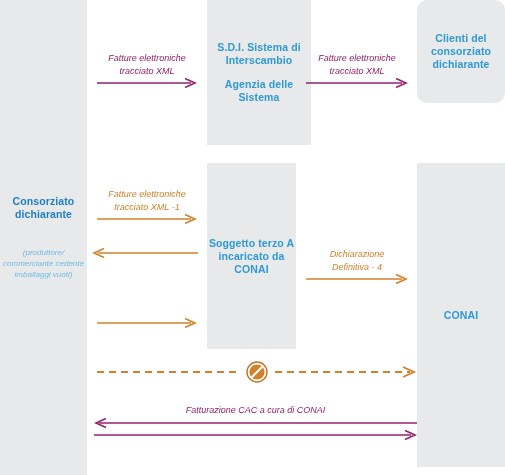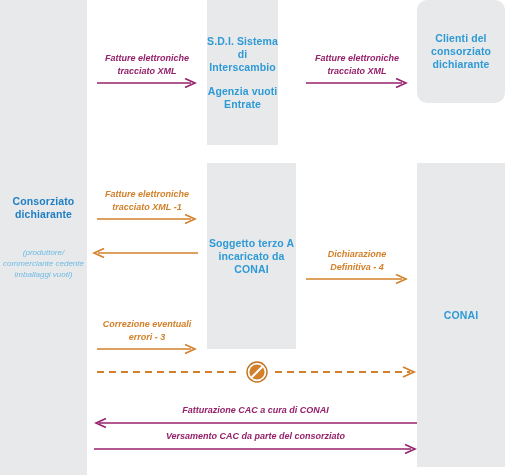--- a/index.html
+++ b/index.html
@@ -47,34 +47,34 @@
     font-size: 8px;
     line-height: 11px;
     margin-top: 26px;
   }
   .actor-gap {
     height: 11px;
   }
 
   
   #box-consorziato { left: 0px;   top: 0px;   width: 87px;  height: 475px; }
-  #box-sdi         { left: 207px; top: 0px;   width: 71px;  height: 145px; }
+  #box-sdi         { left: 207px; top: 0px;   width: 104px;  height: 145px; }
   #box-clienti     { left: 417px; top: 0px;   width: 88px;  height: 103px; border-radius: 10px; }
   #box-soggetto    { left: 207px; top: 163px; width: 89px;  height: 186px; }
   #box-conai       { left: 417px; top: 163px; width: 88px;  height: 304px; }
 
   
   .flow {
     position: absolute;
     box-sizing: border-box;
   }
   .flow-label {
     text-align: center;
     font-style: italic;
-    font-weight: bold;
+    font-weight: normal;
     font-size: 9px;
     line-height: 12.5px;
     white-space: pre-line;
     margin-bottom: 1px;
   }
   .flow-svg {
     display: block;
   }
 
   
@@ -119,21 +119,21 @@
 cedente
 imballaggi vuoti)</div>
   </div>
 
   <div class="actor-box" id="box-sdi">
     <div class="actor-title">S.D.I.
 Sistema di
 Interscambio</div>
     <div class="actor-gap"></div>
     <div class="actor-title">Agenzia
-vuoti Entrate</div>
+delle Sistema</div>
   </div>
 
   <div class="actor-box" id="box-clienti">
     <div class="actor-title">Clienti
 del consorziato
 dichiarante</div>
   </div>
 
   <div class="actor-box" id="box-conai">
     <div class="actor-title">CONAI</div>
@@ -175,22 +175,20 @@
   </div>
 
   <div class="flow c-orange" id="flow-proforma">
     <svg class="flow-svg" width="106" height="10" viewBox="0 0 106 10">
       <line x1="6" y1="5" x2="106" y2="5" stroke="#d2802a" stroke-width="1.6"></line>
       <path d="M12 0.5 L2 5 L12 9.5" fill="none" stroke="#d2802a" stroke-width="1.6"></path>
     </svg>
   </div>
 
   <div class="flow c-orange" id="flow-correzione">
-    <div class="flow-label">Correzione eventuali
-errori - 3</div>
     <svg class="flow-svg" width="100" height="10" viewBox="0 0 100 10">
       <line x1="0" y1="5" x2="94" y2="5" stroke="#d2802a" stroke-width="1.6"></line>
       <path d="M88 0.5 L98 5 L88 9.5" fill="none" stroke="#d2802a" stroke-width="1.6"></path>
     </svg>
   </div>
 
   <div class="flow c-orange" id="flow-definitiva">
     <div class="flow-label">Dichiarazione
 Definitiva - 4</div>
     <svg class="flow-svg" width="102" height="10" viewBox="0 0 102 10">
@@ -216,20 +214,19 @@
 
   <div class="flow c-purple" id="flow-fatturazione">
     <div class="flow-label">Fatturazione CAC a cura di CONAI</div>
     <svg class="flow-svg" width="323" height="10" viewBox="0 0 323 10">
       <line x1="5" y1="5" x2="323" y2="5" stroke="#96216b" stroke-width="1.6"></line>
       <path d="M12 0.5 L2 5 L12 9.5" fill="none" stroke="#96216b" stroke-width="1.6"></path>
     </svg>
   </div>
 
   <div class="flow c-purple" id="flow-versamento">
-    <div class="flow-label">Versamento CAC da parte del consorziato</div>
     <svg class="flow-svg" width="323" height="10" viewBox="0 0 323 10">
       <line x1="0" y1="5" x2="317" y2="5" stroke="#96216b" stroke-width="1.6"></line>
       <path d="M311 0.5 L321 5 L311 9.5" fill="none" stroke="#96216b" stroke-width="1.6"></path>
     </svg>
   </div>
 
 </div>
 
 </body></html>

